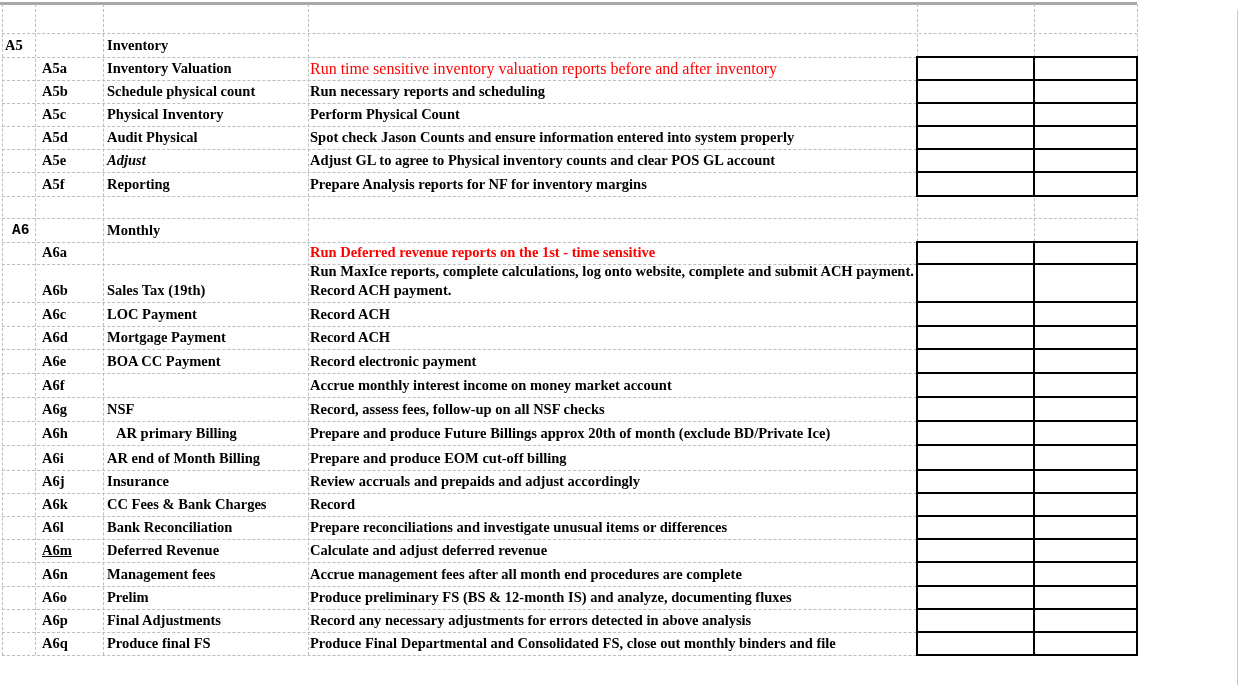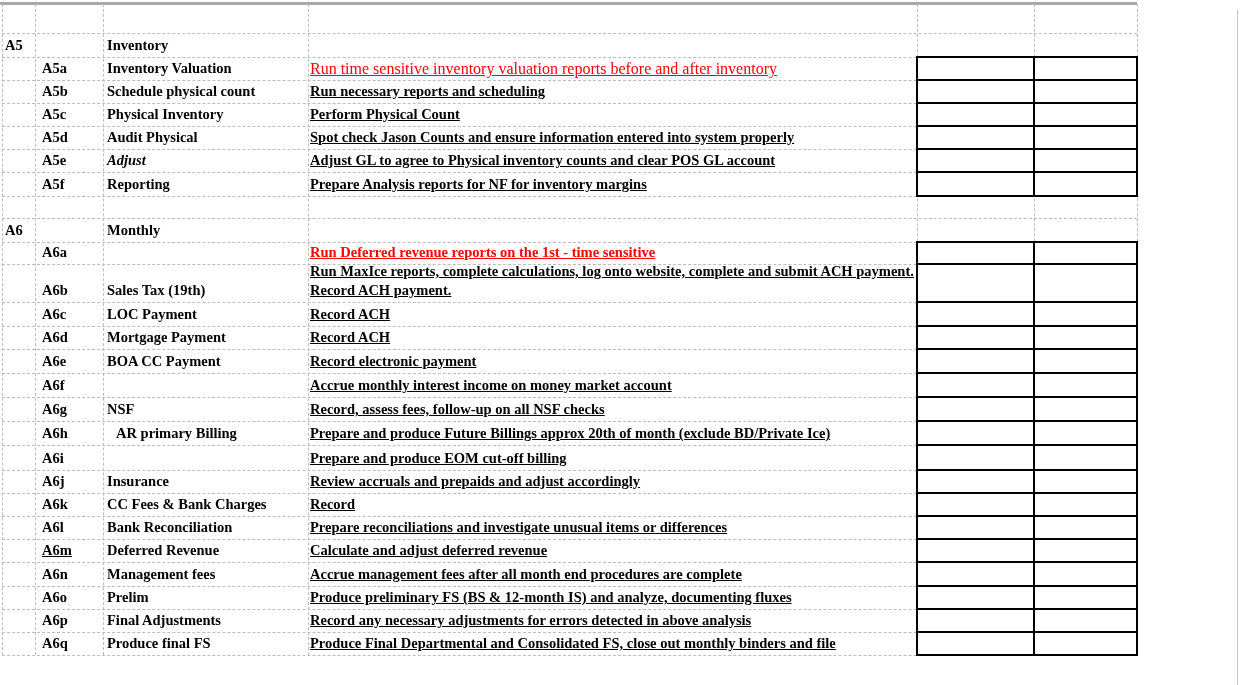--- a/index.html
+++ b/index.html
@@ -16,21 +16,21 @@
   .hline{position:absolute;height:0;border-top:1px dashed #bdbdbd;}
   .blk{position:absolute;background:#000000;}
   .cell{
     position:absolute;box-sizing:border-box;
     display:flex;align-items:flex-end;
     font-weight:bold;font-size:14.5px;line-height:18px;color:#000000;
     padding:0 2px 3px 4px;white-space:nowrap;overflow:visible;
   }
   .cell.code-a{padding-left:3px;}
   .cell.code-b{padding-left:7px;}
-  .cell.desc{white-space:normal;line-height:19px;padding-left:2px;padding-bottom:2px;text-decoration:underline;}
+  .cell.desc{white-space:normal;line-height:19px;padding-left:2px;padding-bottom:2px;}
   .cell.desc.red{font-weight:normal;font-size:16px;color:#ff0000;line-height:18px;}
   .cell.desc.redbold{color:#ff0000;}
 </style>
 </head>
 <body>
 
 <div id="sheet">
   <div class="topbar"></div>
   <div class="rightedge"></div>
 <div class="cell code-a" style="left: 2px; top: 33px; width: 33px; height: 24px;">A5</div>
@@ -46,21 +46,21 @@
     <div class="cell desc" style="left: 308px; top: 103px; width: 609px; height: 23px;">Perform Physical Count</div>
     <div class="cell code-b" style="left: 35px; top: 126px; width: 68px; height: 23px;">A5d</div>
     <div class="cell" style="left: 103px; top: 126px; width: 205px; height: 23px;">Audit Physical</div>
     <div class="cell desc" style="left: 308px; top: 126px; width: 609px; height: 23px;">Spot check Jason Counts and ensure information entered into system properly</div>
     <div class="cell code-b" style="left: 35px; top: 149px; width: 68px; height: 23px;">A5e</div>
     <div class="cell" style="left: 103px; top: 149px; width: 205px; height: 23px; font-style: italic;">Adjust</div>
     <div class="cell desc" style="left: 308px; top: 149px; width: 609px; height: 23px;">Adjust GL to agree to Physical inventory counts and clear POS GL account</div>
     <div class="cell code-b" style="left: 35px; top: 172px; width: 68px; height: 24px;">A5f</div>
     <div class="cell" style="left: 103px; top: 172px; width: 205px; height: 24px;">Reporting</div>
     <div class="cell desc" style="left: 308px; top: 172px; width: 609px; height: 24px;">Prepare Analysis reports for NF for inventory margins</div>
-    <div class="cell code-a" style="left: 2px; top: 218px; width: 33px; height: 24px;">A6</div>
+    <div class="cell code-a" style="left: 9px; top: 218px; width: 33px; height: 24px; font-family: Liberation Mono, monospace;">A6</div>
     <div class="cell" style="left: 103px; top: 218px; width: 205px; height: 24px;">Monthly</div>
     <div class="cell code-b" style="left: 35px; top: 242px; width: 68px; height: 22px;">A6a</div>
     <div class="cell desc redbold" style="left: 308px; top: 242px; width: 609px; height: 22px;">Run Deferred revenue reports on the 1st - time sensitive</div>
     <div class="cell code-b" style="left: 35px; top: 264px; width: 68px; height: 38px;">A6b</div>
     <div class="cell" style="left: 103px; top: 264px; width: 205px; height: 38px;">Sales Tax (19th)</div>
     <div class="cell desc" style="left: 308px; top: 264px; width: 609px; height: 38px;">Run MaxIce reports, complete calculations, log onto website, complete and submit ACH payment.  Record ACH payment.</div>
     <div class="cell code-b" style="left: 35px; top: 302px; width: 68px; height: 24px;">A6c</div>
     <div class="cell" style="left: 103px; top: 302px; width: 205px; height: 24px;">LOC Payment</div>
     <div class="cell desc" style="left: 308px; top: 302px; width: 609px; height: 24px;">Record ACH</div>
     <div class="cell code-b" style="left: 35px; top: 326px; width: 68px; height: 23px;">A6d</div>
@@ -71,20 +71,21 @@
     <div class="cell desc" style="left: 308px; top: 349px; width: 609px; height: 24px;">Record electronic payment</div>
     <div class="cell code-b" style="left: 35px; top: 373px; width: 68px; height: 24px;">A6f</div>
     <div class="cell desc" style="left: 308px; top: 373px; width: 609px; height: 24px;">Accrue monthly interest income on money market account</div>
     <div class="cell code-b" style="left: 35px; top: 397px; width: 68px; height: 24px;">A6g</div>
     <div class="cell" style="left: 103px; top: 397px; width: 205px; height: 24px;">NSF</div>
     <div class="cell desc" style="left: 308px; top: 397px; width: 609px; height: 24px;">Record, assess fees, follow-up on all NSF checks</div>
     <div class="cell code-b" style="left: 35px; top: 421px; width: 68px; height: 24px;">A6h</div>
     <div class="cell" style="left: 112px; top: 421px; width: 205px; height: 24px;">AR primary Billing</div>
     <div class="cell desc" style="left: 308px; top: 421px; width: 609px; height: 24px;">Prepare and produce Future Billings approx 20th of month (exclude BD/Private Ice)</div>
     <div class="cell code-b" style="left: 35px; top: 445px; width: 68px; height: 25px;">A6i</div>
+    <div class="cell" style="left: 103px; top: 445px; width: 205px; height: 25px;">AR end of Month Billing</div>
     <div class="cell desc" style="left: 308px; top: 445px; width: 609px; height: 25px;">Prepare and produce EOM cut-off billing</div>
     <div class="cell code-b" style="left: 35px; top: 470px; width: 68px; height: 23px;">A6j</div>
     <div class="cell" style="left: 103px; top: 470px; width: 205px; height: 23px;">Insurance</div>
     <div class="cell desc" style="left: 308px; top: 470px; width: 609px; height: 23px;">Review accruals and prepaids and adjust accordingly</div>
     <div class="cell code-b" style="left: 35px; top: 493px; width: 68px; height: 23px;">A6k</div>
     <div class="cell" style="left: 103px; top: 493px; width: 205px; height: 23px;">CC Fees &amp; Bank Charges</div>
     <div class="cell desc" style="left: 308px; top: 493px; width: 609px; height: 23px;">Record</div>
     <div class="cell code-b" style="left: 35px; top: 516px; width: 68px; height: 23px;">A6l</div>
     <div class="cell" style="left: 103px; top: 516px; width: 205px; height: 23px;">Bank Reconciliation</div>
     <div class="cell desc" style="left: 308px; top: 516px; width: 609px; height: 23px;">Prepare reconciliations and investigate unusual items or differences</div>

